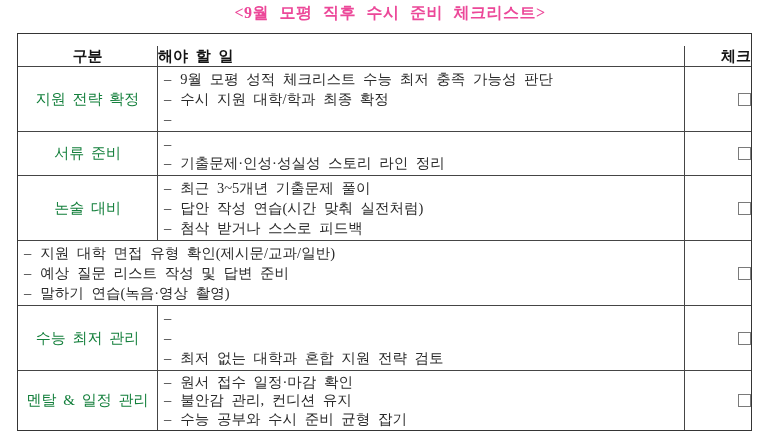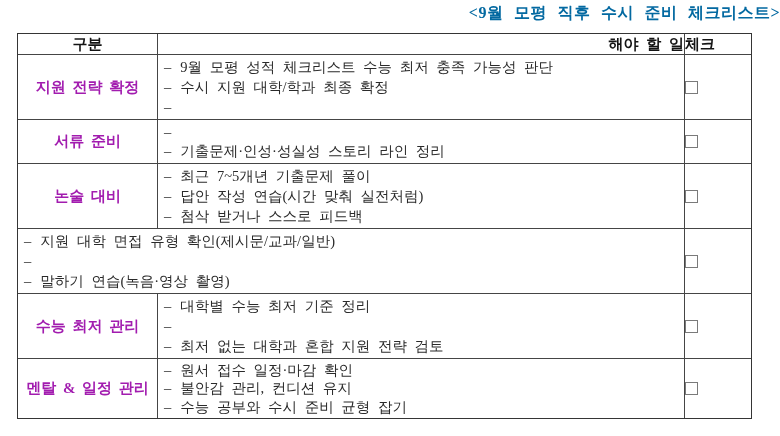--- a/index.html
+++ b/index.html
@@ -14,43 +14,43 @@
     width: 780px;
     height: 436px;
     background: #ffffff;
     overflow: hidden;
   }
   .doc-title {
     position: absolute;
     top: 3px;
     left: 0;
     width: 780px;
-    text-align: right;
+    text-align: center;
     font-size: 16px;
     font-weight: 700;
     word-spacing: 6px;
     letter-spacing: 0.5px;
-    color: #0369a1;
+    color: #ec4899;
   }
   .ck-table {
     position: absolute;
     left: 17px;
     top: 33px;
     width: 735px;
     border: 1.6px solid #353535;
     box-sizing: border-box;
     background: #ffffff;
   }
   .trow {
     display: flex;
     box-sizing: border-box;
     border-bottom: 1px solid #454545;
   }
   .trow:last-child { border-bottom: none; }
-  .thead { height: 21px; }
+  .thead { height: 21px; margin-top: 12px; }
   .cell {
     box-sizing: border-box;
   }
   .cat-col {
     width: 140px;
     border-right: 1px solid #454545;
     display: flex;
     align-items: center;
     justify-content: center;
     text-align: center;
@@ -60,39 +60,39 @@
     border-right: 1px solid #454545;
     display: flex;
     flex-direction: column;
     justify-content: space-around;
     padding: 2px 4px 2px 6px;
   }
   .check-col {
     width: 66px;
     display: flex;
     align-items: center;
-    justify-content: flex-start;
+    justify-content: flex-end;
   }
   .th-label {
     font-weight: 700;
     font-size: 15px;
     word-spacing: 4px;
     color: #141414;
   }
   .thead .task-col {
     align-items: center;
-    justify-content: flex-end;
+    justify-content: flex-start;
     flex-direction: row;
     padding: 0;
   }
   .cat-label {
-    font-weight: 700;
+    font-weight: 400;
     font-size: 15px;
     word-spacing: 3px;
-    color: #a21caf;
+    color: #15803d;
   }
   .task-line {
     display: flex;
     align-items: baseline;
     font-size: 14.5px;
     word-spacing: 4px;
     color: #2a2a2a;
     line-height: 1.25;
     white-space: nowrap;
   }
@@ -170,21 +170,21 @@
     </div>
   </div>
 
   <div class="trow" style="height: 65px;">
     <div class="cell cat-col">
       <span class="cat-label">논술 대비</span>
     </div>
     <div class="cell task-col">
             <div class="task-line">
               <span class="dash">–</span>
-              <span class="task-text">최근 7~5개년 기출문제 풀이</span>
+              <span class="task-text">최근 3~5개년 기출문제 풀이</span>
             </div>
             <div class="task-line">
               <span class="dash">–</span>
               <span class="task-text">답안 작성 연습(시간 맞춰 실전처럼)</span>
             </div>
             <div class="task-line">
               <span class="dash">–</span>
               <span class="task-text">첨삭 받거나 스스로 피드백</span>
             </div>
           </div>
@@ -194,39 +194,39 @@
   </div>
 
   <div class="trow" style="height: 65px;">
     <div class="cell task-col">
             <div class="task-line">
               <span class="dash">–</span>
               <span class="task-text">지원 대학 면접 유형 확인(제시문/교과/일반)</span>
             </div>
             <div class="task-line">
               <span class="dash">–</span>
+              <span class="task-text">예상 질문 리스트 작성 및 답변 준비</span>
             </div>
             <div class="task-line">
               <span class="dash">–</span>
               <span class="task-text">말하기 연습(녹음·영상 촬영)</span>
             </div>
           </div>
     <div class="cell check-col">
       <div class="checkbox"></div>
     </div>
   </div>
 
   <div class="trow" style="height: 65px;">
     <div class="cell cat-col">
       <span class="cat-label">수능 최저 관리</span>
     </div>
     <div class="cell task-col">
             <div class="task-line">
               <span class="dash">–</span>
-              <span class="task-text">대학별 수능 최저 기준 정리</span>
             </div>
             <div class="task-line">
               <span class="dash">–</span>
             </div>
             <div class="task-line">
               <span class="dash">–</span>
               <span class="task-text">최저 없는 대학과 혼합 지원 전략 검토</span>
             </div>
           </div>
     <div class="cell check-col">

